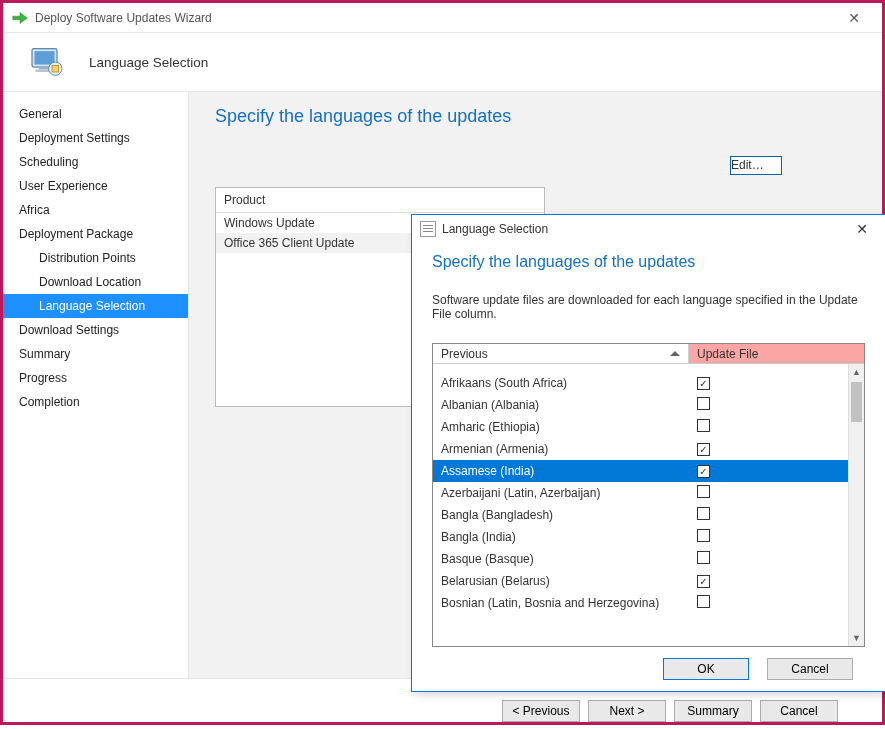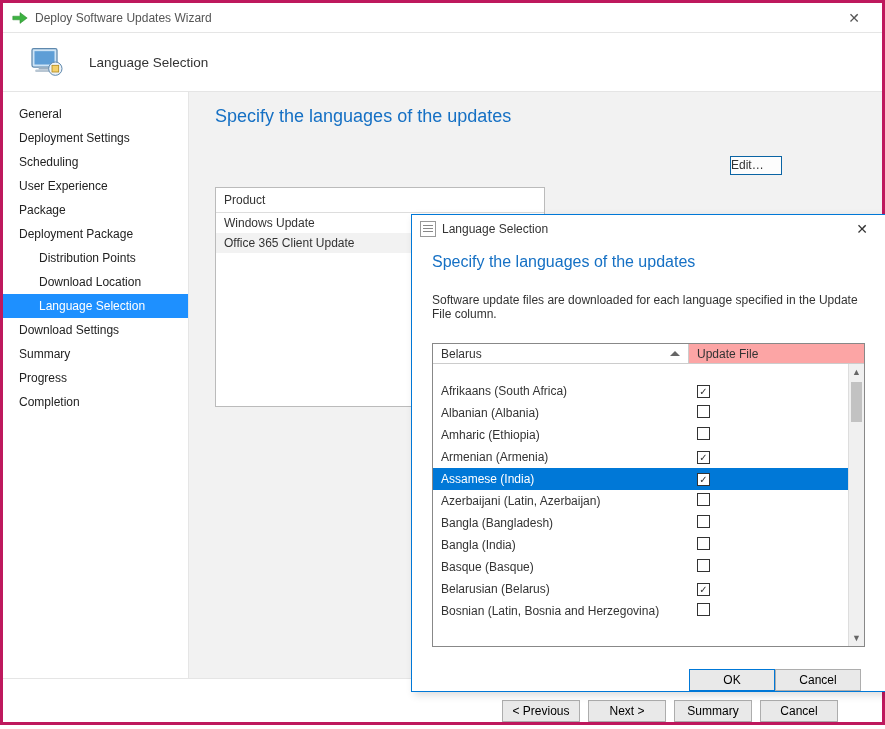--- a/index.html
+++ b/index.html
@@ -45,28 +45,28 @@
     .dlg-title .x { width: 30px; text-align: center; cursor: pointer; font-size: 14px; }
     .dlg-body { padding: 10px 20px 0 20px; flex: 1; display: flex; flex-direction: column; }
     .dlg-body .h { color: #1570c4; font-size: 16px; margin-bottom: 22px; }
     .dlg-body .desc { font-size: 12px; margin-bottom: 22px; }
     .grid { border: 1px solid #888; flex: 1; display: flex; flex-direction: column; overflow: hidden; }
     .grid-head { display: flex; height: 20px; background: #fff; border-bottom: 1px solid #ccc; font-size: 12px; }
     .grid-head .c1 { width: 256px; padding-left: 8px; border-right: 1px solid #ccc; display: flex; align-items: center; justify-content: space-between; padding-right: 8px; }
     .grid-head .c2 { flex: 1; padding-left: 8px; display: flex; align-items: center; background: #fca5a5; }
     .grid-head .sort-tri { width:0; height:0; border-left:5px solid transparent; border-right:5px solid transparent; border-bottom:5px solid #666; }
     .grid-rows { flex: 1; overflow: hidden; position: relative; }
-    .grid-rows-inner { position:absolute; left:0; top:16px; right:16px; }
+    .grid-rows-inner { position:absolute; left:0; top:8px; right:16px; }
     .grow { display: flex; height: 22px; align-items: center; font-size: 12px; }
     .grow.sel { background: #0078d7; color: #fff; }
     .grow .gc1 { width: 256px; padding-left: 8px; }
     .grow .gc2 { flex: 1; padding-left: 8px; }
     .grow .cb { width: 13px; height: 13px; border: 1px solid #333; background: #fff; display: inline-flex; align-items: center; justify-content: center; font-size: 10px; color: #333; }
     .grow.sel .cb { border-color:#333; }
-    .dlg-footer { height: 44px; display: flex; align-items: flex-end; justify-content: flex-end; gap: 0; padding-right: 24px; }
+    .dlg-footer { height: 44px; display: flex; align-items: center; justify-content: flex-end; gap: 18px; padding-right: 32px; }
     .dlg-footer .dbtn { width: 86px; height: 22px; border: 1px solid #adadad; background: #e9e9e9; font-size: 12px; cursor: pointer; }
     .dlg-footer .dbtn.primary { border: 1.5px solid #0078d7; background: #e9e9e9; }
     .scroll-visual { position:absolute; right:0; top:0; bottom:0; width:16px; background:#f0f0f0; border-left:1px solid #ddd; }
     .scroll-visual .up, .scroll-visual .down { height:16px; display:flex; align-items:center; justify-content:center; font-size:9px; color:#666; }
     .scroll-visual .thumb { position:absolute; left:2px; right:2px; top:18px; height:40px; background:#c2c2c2; }
   </style>
 </head>
 <body>
 
 <div class="window">
@@ -90,21 +90,21 @@
     </svg>
     <div class="page-title">Language Selection</div>
   </div>
 
   <div class="body">
     <div class="sidebar" id="sidebar">
         <div class="item">General</div>
         <div class="item">Deployment Settings</div>
         <div class="item">Scheduling</div>
         <div class="item">User Experience</div>
-        <div class="item">Package</div>
+        <div class="item">Africa</div>
         <div class="item">Deployment Package</div>
         <div class="item sub">Distribution Points</div>
         <div class="item sub">Download Location</div>
         <div class="item sub selected">Language Selection</div>
         <div class="item">Download Settings</div>
         <div class="item">Summary</div>
         <div class="item">Progress</div>
         <div class="item">Completion</div>
       </div>
     <div class="main">
@@ -132,21 +132,21 @@
       <span class="dlg-icon"></span>
       <div class="t">Language Selection</div>
       <div class="x">✕</div>
     </div>
     <div class="dlg-body">
       <div class="h">Specify the languages of the updates</div>
       <div class="desc">Software update files are downloaded for each language specified in the Update File column.</div>
       <div class="grid">
         <div class="grid-head">
           <div class="c1">
-            <span>Belarus</span>
+            <span>Previous</span>
             <span class="sort-tri"></span>
           </div>
           <div class="c2">
             <span>Update File</span>
           </div>
         </div>
         <div class="grid-rows">
           <div class="grid-rows-inner" id="lang-rows">
               <div class="grow">
                 <div class="gc1">Afrikaans (South Africa)</div>

